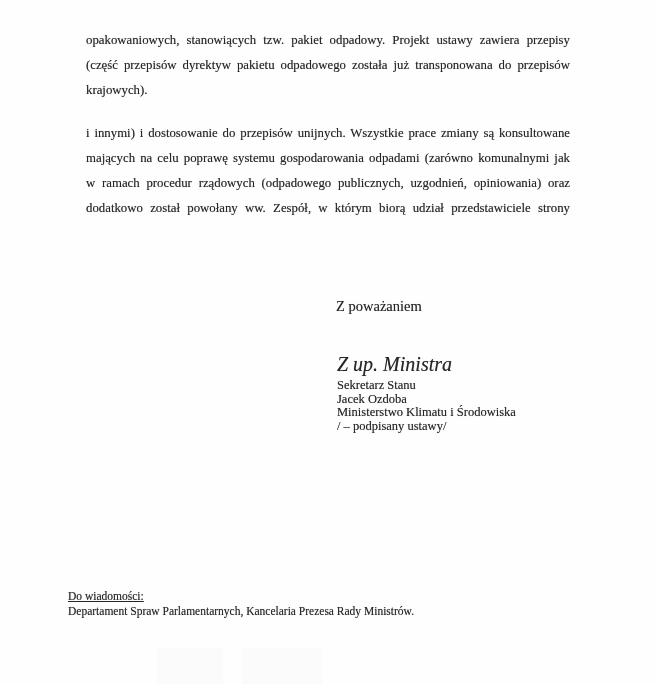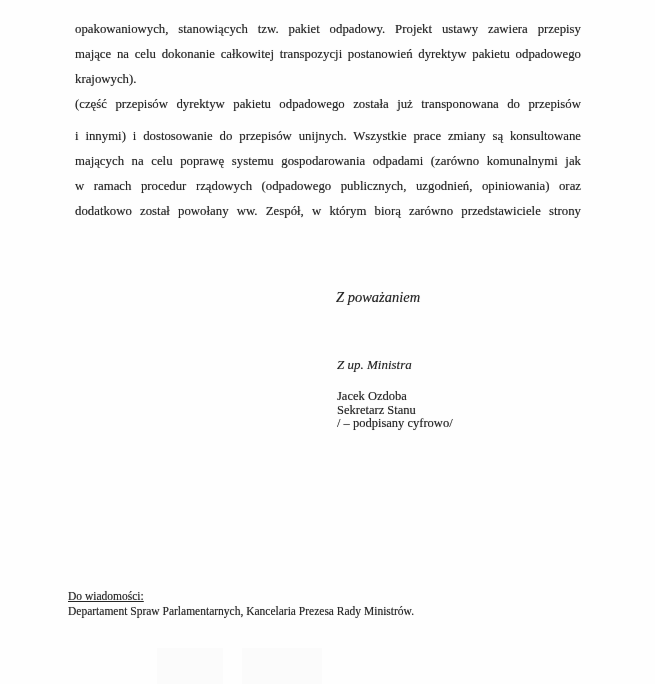--- a/index.html
+++ b/index.html
@@ -14,49 +14,48 @@
     text-shadow: 0 0 0.7px rgba(70,70,70,0.55);
   }
   .body-text {
     position: absolute;
     left: 68px;
     top: 10px;
     width: 520px;
     font-size: 12.8px;
     line-height: 25px;
   }
-  .para { margin: 7px; }
+  .para { margin: 18px; }
   .jline {
     text-align: justify;
     text-align-last: justify;
   }
   .jline.last {
     text-align: left;
     text-align-last: left;
   }
   .jline.indent { text-indent: 38px; }
   .valediction {
     position: absolute;
     left: 336px;
-    top: 289px;
-    font-style: italic;
+    top: 298px;
     font-size: 14.5px;
   }
   .sig-block {
     position: absolute;
     left: 337px;
     top: 356px;
     font-size: 12.5px;
     line-height: 13.6px;
   }
   .sig-onbehalf {
     font-style: italic;
-    font-size: 13px;
+    font-size: 20px;
     line-height: 17px;
-    margin-bottom: 17px;
+    margin-bottom: 6px;
   }
   .footer {
     position: absolute;
     left: 68px;
     top: 589px;
     font-size: 11.5px;
     line-height: 15px;
   }
   .cc-label { text-decoration: underline; }
   .scan-artifact {
@@ -67,39 +66,39 @@
   .scan-artifact.a2 { left: 242px; top: 648px; width: 80px; height: 36px; }
 </style>
 </head>
 <body>
 
 <div class="page">
 
   <div class="body-text">
     <div class="para">
       <div class="jline">opakowaniowych, stanowiących tzw. pakiet odpadowy. Projekt ustawy zawiera przepisy</div>
-      <div class="jline">mające na celu dokonanie całkowitej transpozycji postanowień dyrektyw pakietu odpadowego</div>
+      <div class="jline">(część przepisów dyrektyw pakietu odpadowego została już transponowana do przepisów</div>
       <div class="jline last">krajowych).</div>
-      <div class="jline">(część przepisów dyrektyw pakietu odpadowego została już transponowana do przepisów</div>
     </div>
     <div class="para">
       <div class="jline">i innymi) i dostosowanie do przepisów unijnych. Wszystkie prace zmiany są konsultowane</div>
       <div class="jline">mających na celu poprawę systemu gospodarowania odpadami (zarówno komunalnymi jak</div>
       <div class="jline">w ramach procedur rządowych (odpadowego publicznych, uzgodnień, opiniowania) oraz</div>
-      <div class="jline">dodatkowo został powołany ww. Zespół, w którym biorą zarówno przedstawiciele strony</div>
+      <div class="jline">dodatkowo został powołany ww. Zespół, w którym biorą udział przedstawiciele strony</div>
     </div>
   </div>
 
   <div class="valediction">Z poważaniem</div>
 
   <div class="sig-block">
     <div class="sig-onbehalf">Z up. Ministra</div>
+    <div class="sig-line">Sekretarz Stanu</div>
     <div class="sig-line">Jacek Ozdoba</div>
-    <div class="sig-line">Sekretarz Stanu</div>
-    <div class="sig-line">/ – podpisany cyfrowo/</div>
+    <div class="sig-line">Ministerstwo Klimatu i Środowiska</div>
+    <div class="sig-line">/ – podpisany ustawy/</div>
   </div>
 
   <div class="footer">
     <div class="cc-label">Do wiadomości:</div>
     <div class="cc-line">Departament Spraw Parlamentarnych, Kancelaria Prezesa Rady Ministrów.</div>
   </div>
 
   <div class="scan-artifact a1"></div>
   <div class="scan-artifact a2"></div>
 

